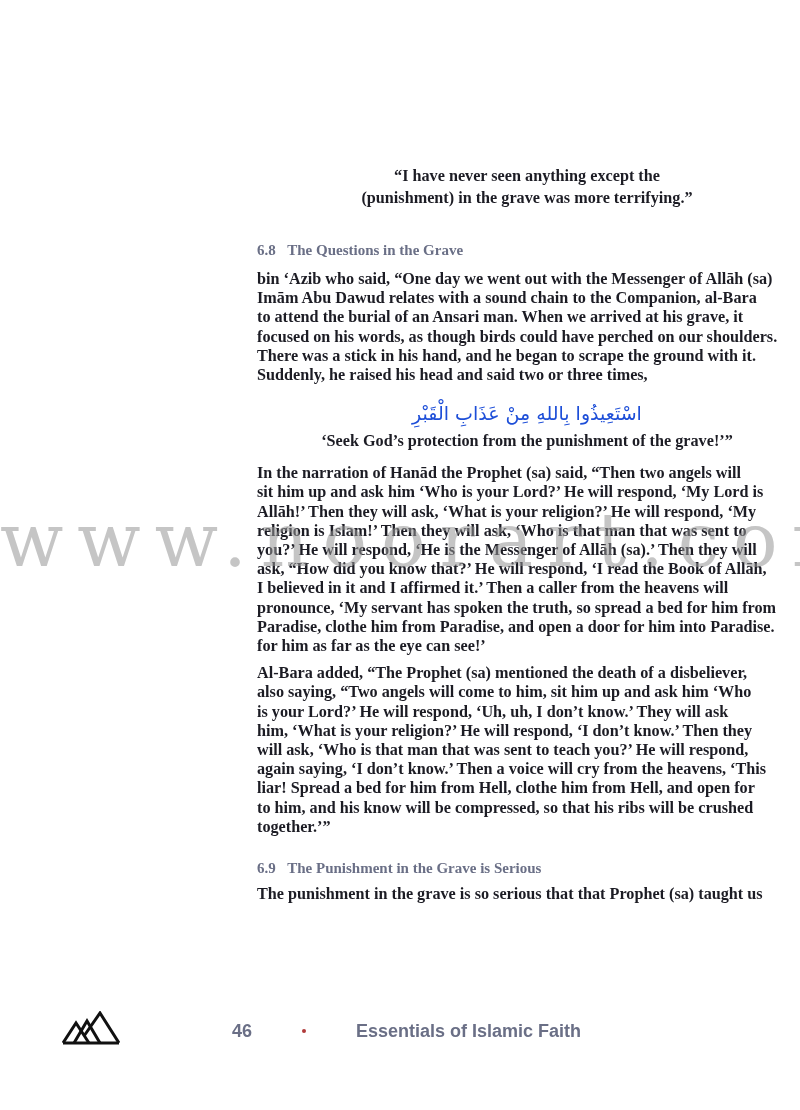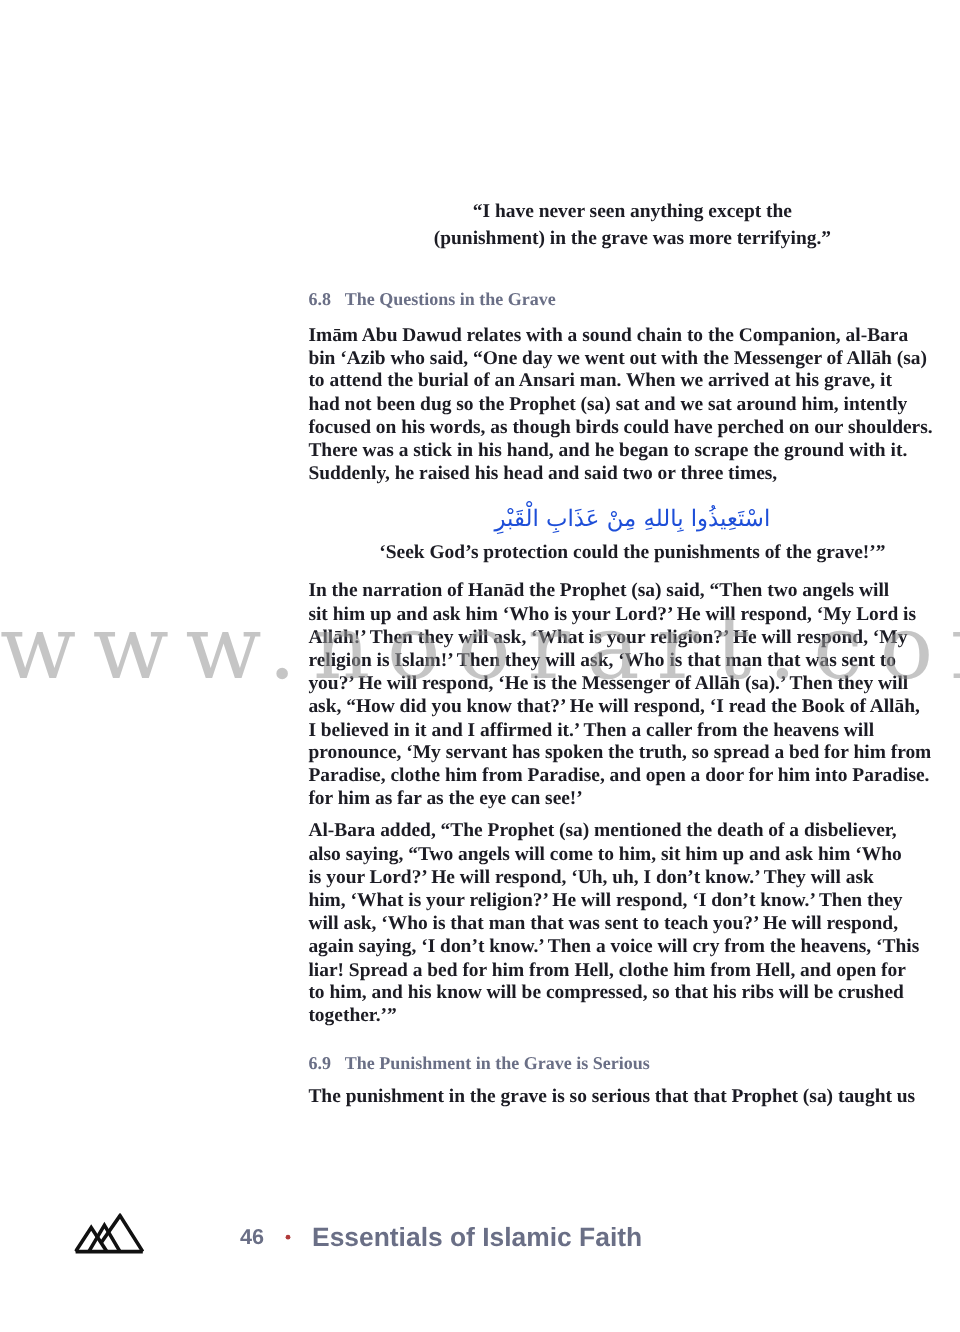--- a/index.html
+++ b/index.html
@@ -91,20 +91,21 @@
       pointer-events: none;
     }
 
     .footer {
       position: absolute;
       left: 62px;
       top: 1008px;
       height: 40px;
       display: flex;
       align-items: center;
+      gap: 32px;
     }
     .footer .logo {
       width: 58px;
       height: 34px;
     }
     .footer .page-num {
       font-family: "Liberation Sans", sans-serif;
       font-size: 18px;
       font-weight: bold;
       color: #6a6f86;
@@ -115,21 +116,21 @@
       display: inline-block;
       width: 4px; height: 4px;
       border-radius: 50%;
       background: #b03a3a;
       margin-left: 18px;
       margin-right: 18px;
       margin-top: 6px;
     }
     .footer .book-title {
       font-family: "Liberation Sans", sans-serif;
-      font-size: 22px;
+      font-size: 18px;
       font-weight: bold;
       color: #6a6f86;
       margin-top: 6px;
     }
   </style>
 </head>
 <body>
 
 <div class="page">
 
@@ -139,31 +140,30 @@
       <span class="line" style="display:block">“I have never seen anything except the</span>
       <span class="line" style="display:block">(punishment) in the grave was more terrifying.”</span>
     </div>
 
     <div class="heading">
       <span class="num">6.8</span>
       <span>The Questions in the Grave</span>
     </div>
 
     <div class="para p1">
+      <span class="line">bin ‘Azib who said, “One day we went out with the Messenger of Allāh (sa)</span>
       <span class="line">Imām Abu Dawud relates with a sound chain to the Companion, al-Bara</span>
-      <span class="line">bin ‘Azib who said, “One day we went out with the Messenger of Allāh (sa)</span>
       <span class="line">to attend the burial of an Ansari man. When we arrived at his grave, it</span>
-      <span class="line">had not been dug so the Prophet (sa) sat and we sat around him, intently</span>
       <span class="line">focused on his words, as though birds could have perched on our shoulders.</span>
       <span class="line">There was a stick in his hand, and he began to scrape the ground with it.</span>
       <span class="line">Suddenly, he raised his head and said two or three times,</span>
     </div>
 
     <div class="arabic">اسْتَعِيذُوا بِاللهِ مِنْ عَذَابِ الْقَبْرِ</div>
-    <div class="translation">‘Seek God’s protection could the punishments of the grave!’”</div>
+    <div class="translation">‘Seek God’s protection from the punishment of the grave!’”</div>
 
     <div class="para p2">
       <span class="line">In the narration of Hanād the Prophet (sa) said, “Then two angels will</span>
       <span class="line">sit him up and ask him ‘Who is your Lord?’ He will respond, ‘My Lord is</span>
       <span class="line">Allāh!’ Then they will ask, ‘What is your religion?’ He will respond, ‘My</span>
       <span class="line">religion is Islam!’ Then they will ask, ‘Who is that man that was sent to</span>
       <span class="line">you?’ He will respond, ‘He is the Messenger of Allāh (sa).’ Then they will</span>
       <span class="line">ask, “How did you know that?’ He will respond, ‘I read the Book of Allāh,</span>
       <span class="line">I believed in it and I affirmed it.’ Then a caller from the heavens will</span>
       <span class="line">pronounce, ‘My servant has spoken the truth, so spread a bed for him from</span>

